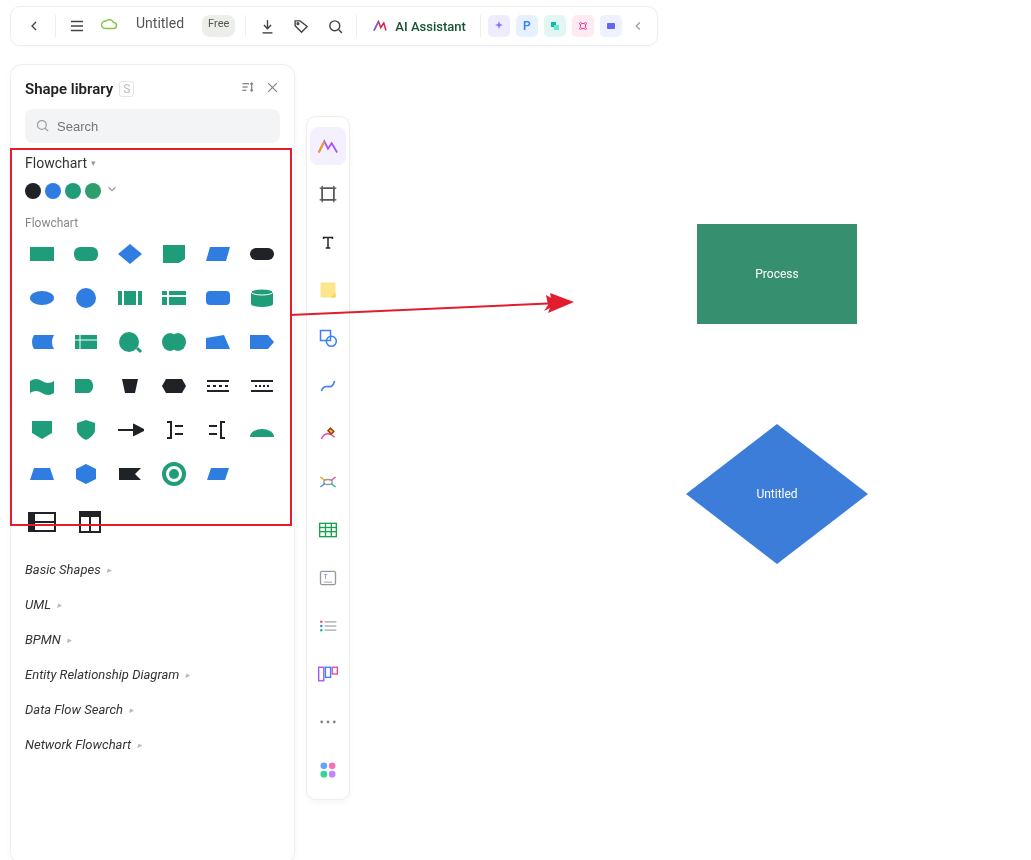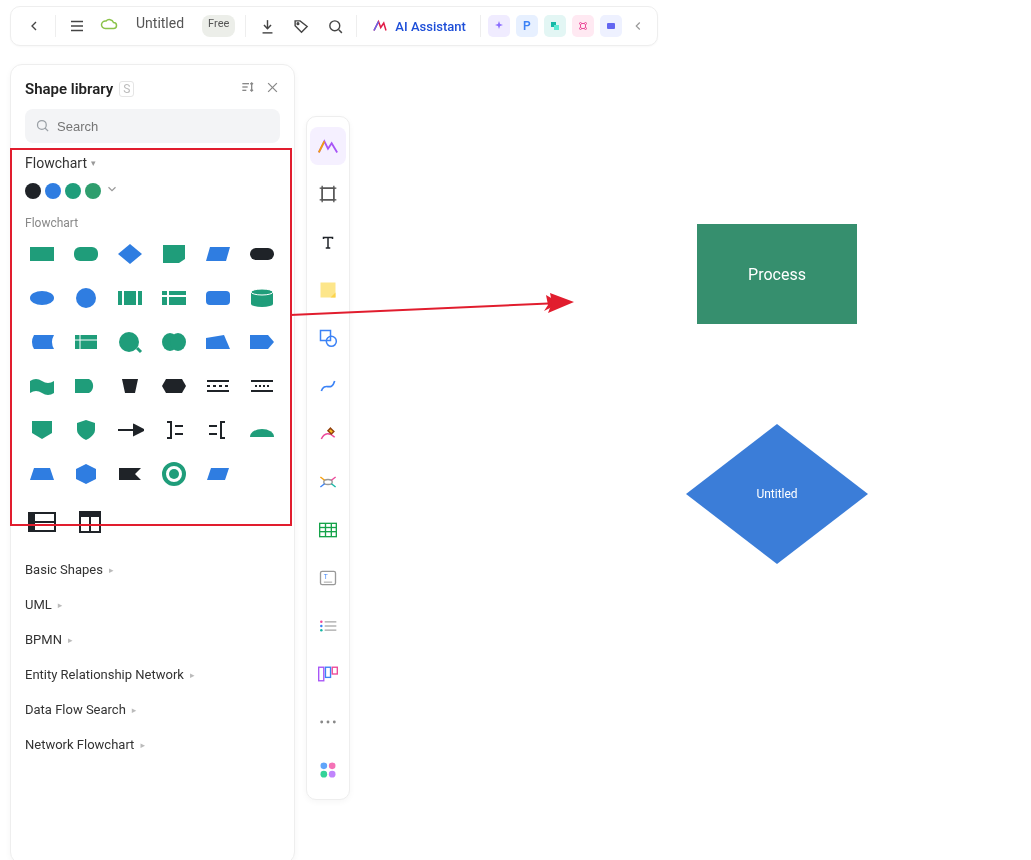--- a/index.html
+++ b/index.html
@@ -4,21 +4,21 @@
 <style>
   * { box-sizing: border-box; margin: 0; padding: 0; }
   body { font-family: -apple-system, BlinkMacSystemFont, "Segoe UI", Roboto, sans-serif; background: #fff; width: 1031px; height: 860px; position: relative; overflow: hidden; }
 
   
   .top-toolbar { position: absolute; top: 6px; left: 10px; height: 40px; display: flex; align-items: center; gap: 0; background: #fff; border: 1px solid #eee; border-radius: 10px; padding: 0 6px; box-shadow: 0 1px 2px rgba(0,0,0,0.03); }
   .tbtn { width: 34px; height: 34px; display: flex; align-items: center; justify-content: center; border-radius: 6px; cursor: pointer; color: #444; }
   .tsep { width: 1px; height: 22px; background: #eee; margin: 0 4px; }
   .doc-title { display: flex; gap: 18px; padding: 0 6px; color: #555; }
   .badge-free { background: #eceee9; color: #555; font-size: 11px; padding: 2px 6px; border-radius: 8px; }
-  .ai-btn { display: flex; align-items: center; gap: 6px; padding: 0 10px; height: 34px; font-size: 13px; color: #1d4ed8; border-radius: 6px; cursor:pointer; }
+  .ai-btn { display: flex; align-items: center; gap: 6px; padding: 0 10px; height: 34px; font-size: 13px; color: #14532d; border-radius: 6px; cursor:pointer; }
   .ai-logo { width:18px; height:18px; display:flex; }
   .sq { width:22px; height:22px; border-radius:5px; display:flex; align-items:center; justify-content:center; font-size:12px; font-weight:600; margin:0 3px; cursor:pointer;}
   .sq-purple { background:#f0ecff; color:#8a6cff; }
   .sq-blue   { background:#e7f0ff; color:#3b82f6; }
   .sq-teal   { background:#e3f6f4; color:#14b8a6; }
   .sq-pink   { background:#ffe9f2; color:#ec4899; }
   .sq-orange { background:#eef1ff; color:#6366f1; }
 
   
   .panel { position:absolute; top:64px; left:10px; width:285px; height:800px; background:#fff; border:1px solid #eee; border-radius:12px; box-shadow:0 2px 6px rgba(0,0,0,0.04); padding:14px 14px 10px 14px; display:flex; flex-direction:column; }
@@ -30,32 +30,32 @@
   .search-box input { width:100%; height:34px; border:none; background:#f3f4f6; border-radius:8px; padding:0 10px 0 32px; font-size:13px; color:#4d7c0f; outline:none;}
   .search-box .sicon { position:absolute; left:10px; top:9px; color:#9aa0a6;}
   .cat-row { display:flex; align-items:center; gap:4px; font-size:14px; color:#333; margin-bottom:10px; cursor:pointer;}
   .cat-row .tri { font-size:9px; color:#999;}
   .color-row { display:flex; align-items:center; gap:4px; margin-bottom:10px;}
   .dot { width:16px; height:16px; border-radius:50%; cursor:pointer;}
   .sub-label { font-size:12px; color:#888; margin:6px 0 8px 0;}
   .shape-grid { display:grid; grid-template-columns: repeat(6, 34px); gap:12px 10px; margin-bottom:16px;}
   .shape-cell { width:34px; height:32px; display:flex; align-items:center; justify-content:center; cursor:grab;}
   .lane-row { display:flex; gap:14px; margin-bottom:14px;}
-  .category-link { font-size:13px; color:#333; padding:10px 0; display:flex; align-items:center; gap:6px; cursor:pointer;}
+  .category-link { font-size:13px; color:#333; padding:10px 0; display:flex; align-items:center; gap:6px; cursor:pointer;font-style:italic;}
   .category-link .tri { font-size:9px; color:#bbb;}
 
   .highlight-box { position:absolute; border:2px solid #e11d2e; pointer-events:none;}
 
   
   .vtoolbar { position:absolute; top:116px; left:306px; width:44px; background:#fff; border:1px solid #eee; border-radius:10px; box-shadow:0 2px 6px rgba(0,0,0,0.04); display:flex; flex-direction:column; align-items:center; padding:6px 0; gap:2px;}
   .vbtn { width:36px; height:38px; display:flex; align-items:center; justify-content:center; border-radius:8px; cursor:pointer; color:#444; margin:4px 0;}
 
   
   .canvas { position:absolute; inset:0; }
-  .process-box { position:absolute; left:697px; top:224px; width:160px; height:100px; background:#368f6e; color:#fff; display:flex; align-items:center; justify-content:center; font-size:16px;}
+  .process-box { position:absolute; left:697px; top:224px; width:160px; height:100px; background:#368f6e; color:#fff; display:flex; align-items:center; justify-content:center; font-size:12px;}
   .decision-box { position:absolute; left:686px; top:424px; width:182px; height:140px;}
   .decision-box svg { width:100%; height:100%;}
   .decision-label { position:absolute; left:0; top:0; width:100%; height:100%; display:flex; align-items:center; justify-content:center; color:#fff; font-size:12px;}
 
   .arrow { position:absolute; left:290px; top:285px; width:286px; height:40px; pointer-events:none;}
 </style>
 </head>
 <body>
 
 <div class="top-toolbar">
@@ -429,21 +429,21 @@
     </div>
   <div class="category-link">
       <span>UML</span>
       <span class="tri">▸</span>
     </div>
   <div class="category-link">
       <span>BPMN</span>
       <span class="tri">▸</span>
     </div>
   <div class="category-link">
-      <span>Entity Relationship Network</span>
+      <span>Entity Relationship Diagram</span>
       <span class="tri">▸</span>
     </div>
   <div class="category-link">
       <span>Data Flow Search</span>
       <span class="tri">▸</span>
     </div>
   <div class="category-link">
       <span>Network Flowchart</span>
       <span class="tri">▸</span>
     </div>

